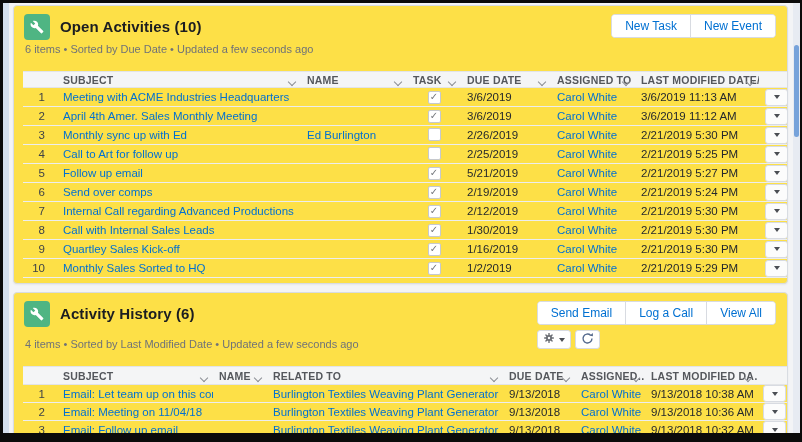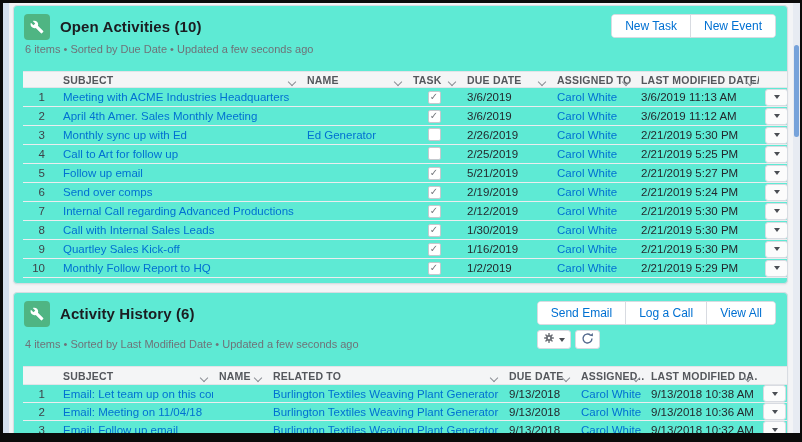--- a/index.html
+++ b/index.html
@@ -15,21 +15,21 @@
   .frame-top { top:0; left:0; right:0; height:3px; }
   .frame-bottom { bottom:0; left:0; right:0; height:9px; }
   .frame-left { top:0; bottom:0; left:0; width:3px; }
   .frame-right { top:0; bottom:0; right:0; width:2px; }
   .edge-strip { position:absolute; left:3px; top:3px; bottom:9px; width:6px; background:#d5e0ee; z-index:30; }
   .scrollbar { position:absolute; right:2px; top:3px; bottom:9px; width:7px; background:#e7ebf2; z-index:30; }
   .scroll-thumb { position:absolute; left:1px; top:42px; width:5px; height:92px; border-radius:3px; background:#76a2da; }
 
   
   .card {
-    position:absolute; left:13px; width:775px; background:#5eead4;
+    position:absolute; left:13px; width:775px; background:#fde047;
     border:1px solid #d8dce2; border-radius:4px;
     box-shadow: 0 1px 2px rgba(0,0,0,0.05);
     overflow:hidden;
   }
   .card1 { top:5px; height:279px; }
   .card2 { top:292px; height:160px; }
 
   .card-header { display:flex; align-items:flex-start; padding:8px 11px 0 10px; }
   .icon-box {
     width:26px; height:26px; border-radius:4px; background:#4fb583;
@@ -151,21 +151,21 @@
             <td class="col-due">3/6/2019</td>
             <td class="col-assigned"><a href="#">Carol White</a></td>
             <td class="col-modified">3/6/2019 11:12 AM</td>
             <td class="col-action"><button class="row-action">
                 <span class="caret"></span>
               </button></td>
           </tr>
           <tr>
             <td class="col-num">3</td>
             <td class="col-subject"><a href="#">Monthly sync up with Ed</a></td>
-            <td class="col-name"><a href="#">Ed Generator</a></td>
+            <td class="col-name"><a href="#">Ed Burlington</a></td>
             <td class="col-task" style="text-align: center;"><span class="cb"></span></td>
             <td class="col-due">2/26/2019</td>
             <td class="col-assigned"><a href="#">Carol White</a></td>
             <td class="col-modified">2/21/2019 5:30 PM</td>
             <td class="col-action"><button class="row-action">
                 <span class="caret"></span>
               </button></td>
           </tr>
           <tr>
             <td class="col-num">4</td>
@@ -234,21 +234,21 @@
             <td class="col-task" style="text-align: center;"><span class="cb checked">✓</span></td>
             <td class="col-due">1/16/2019</td>
             <td class="col-assigned"><a href="#">Carol White</a></td>
             <td class="col-modified">2/21/2019 5:30 PM</td>
             <td class="col-action"><button class="row-action">
                 <span class="caret"></span>
               </button></td>
           </tr>
           <tr>
             <td class="col-num">10</td>
-            <td class="col-subject"><a href="#">Monthly Follow Report to HQ</a></td>
+            <td class="col-subject"><a href="#">Monthly Sales Sorted to HQ</a></td>
             <td class="col-name"></td>
             <td class="col-task" style="text-align: center;"><span class="cb checked">✓</span></td>
             <td class="col-due">1/2/2019</td>
             <td class="col-assigned"><a href="#">Carol White</a></td>
             <td class="col-modified">2/21/2019 5:29 PM</td>
             <td class="col-action"><button class="row-action">
                 <span class="caret"></span>
               </button></td>
           </tr>
         </tbody>

